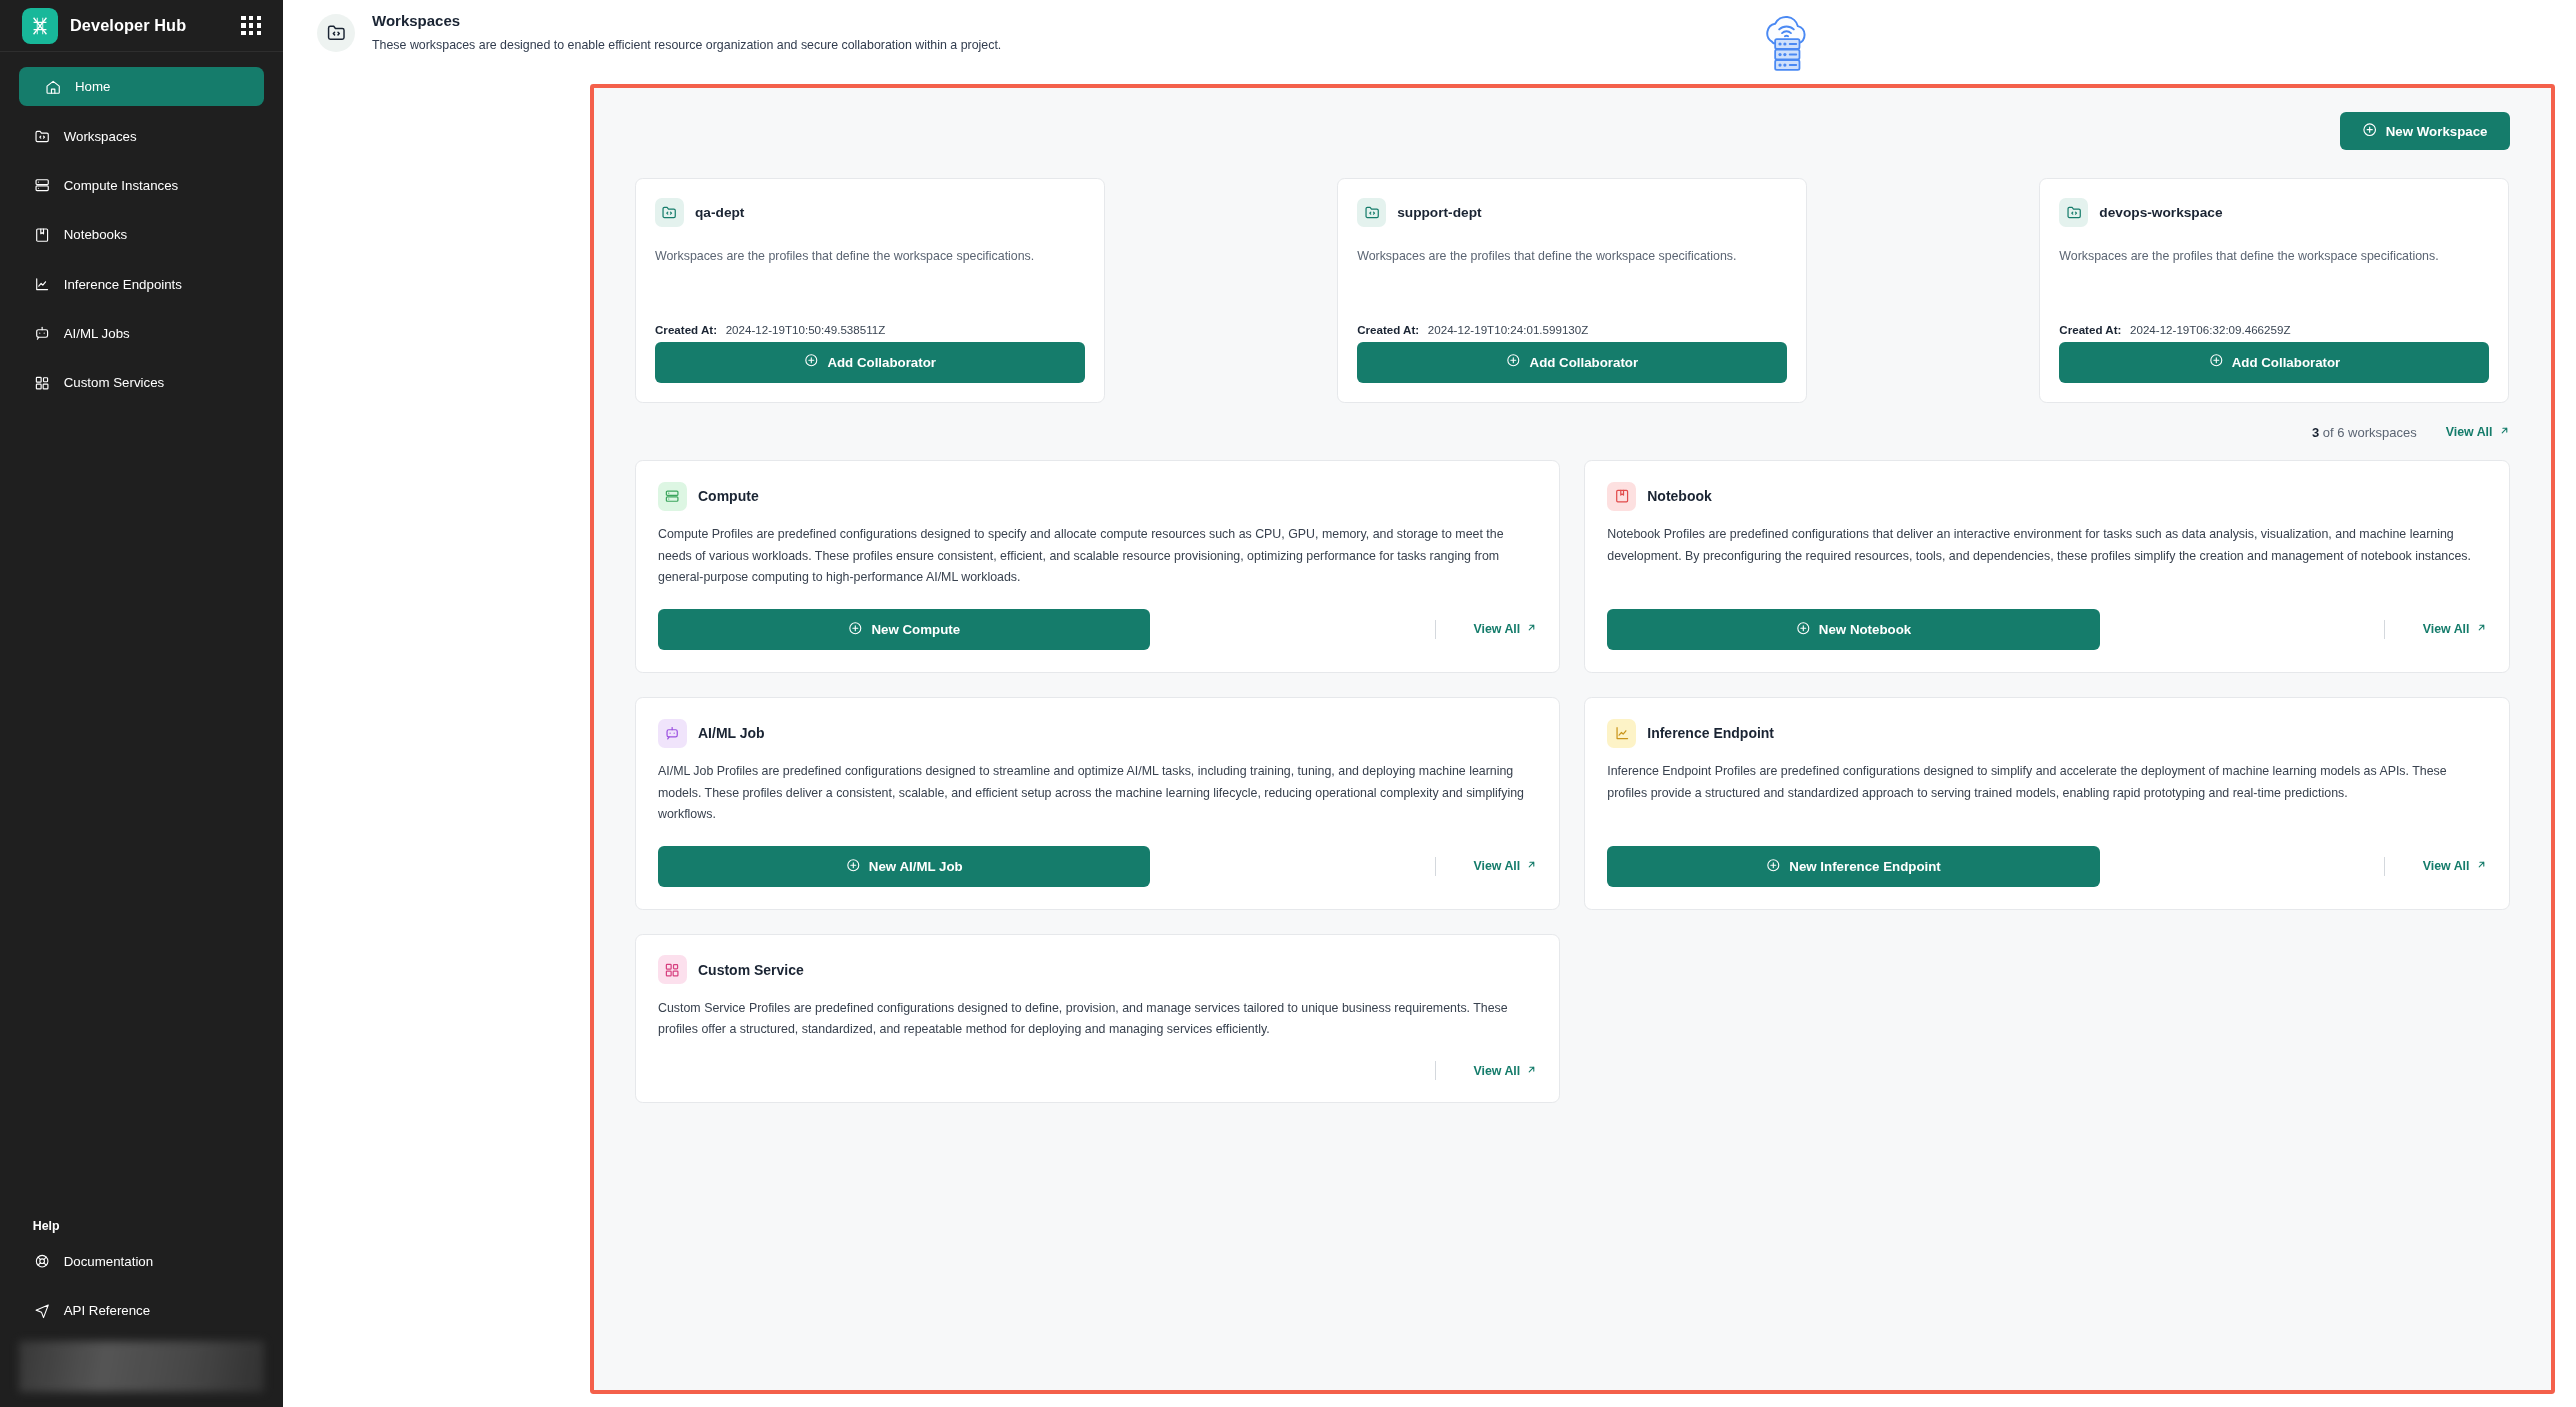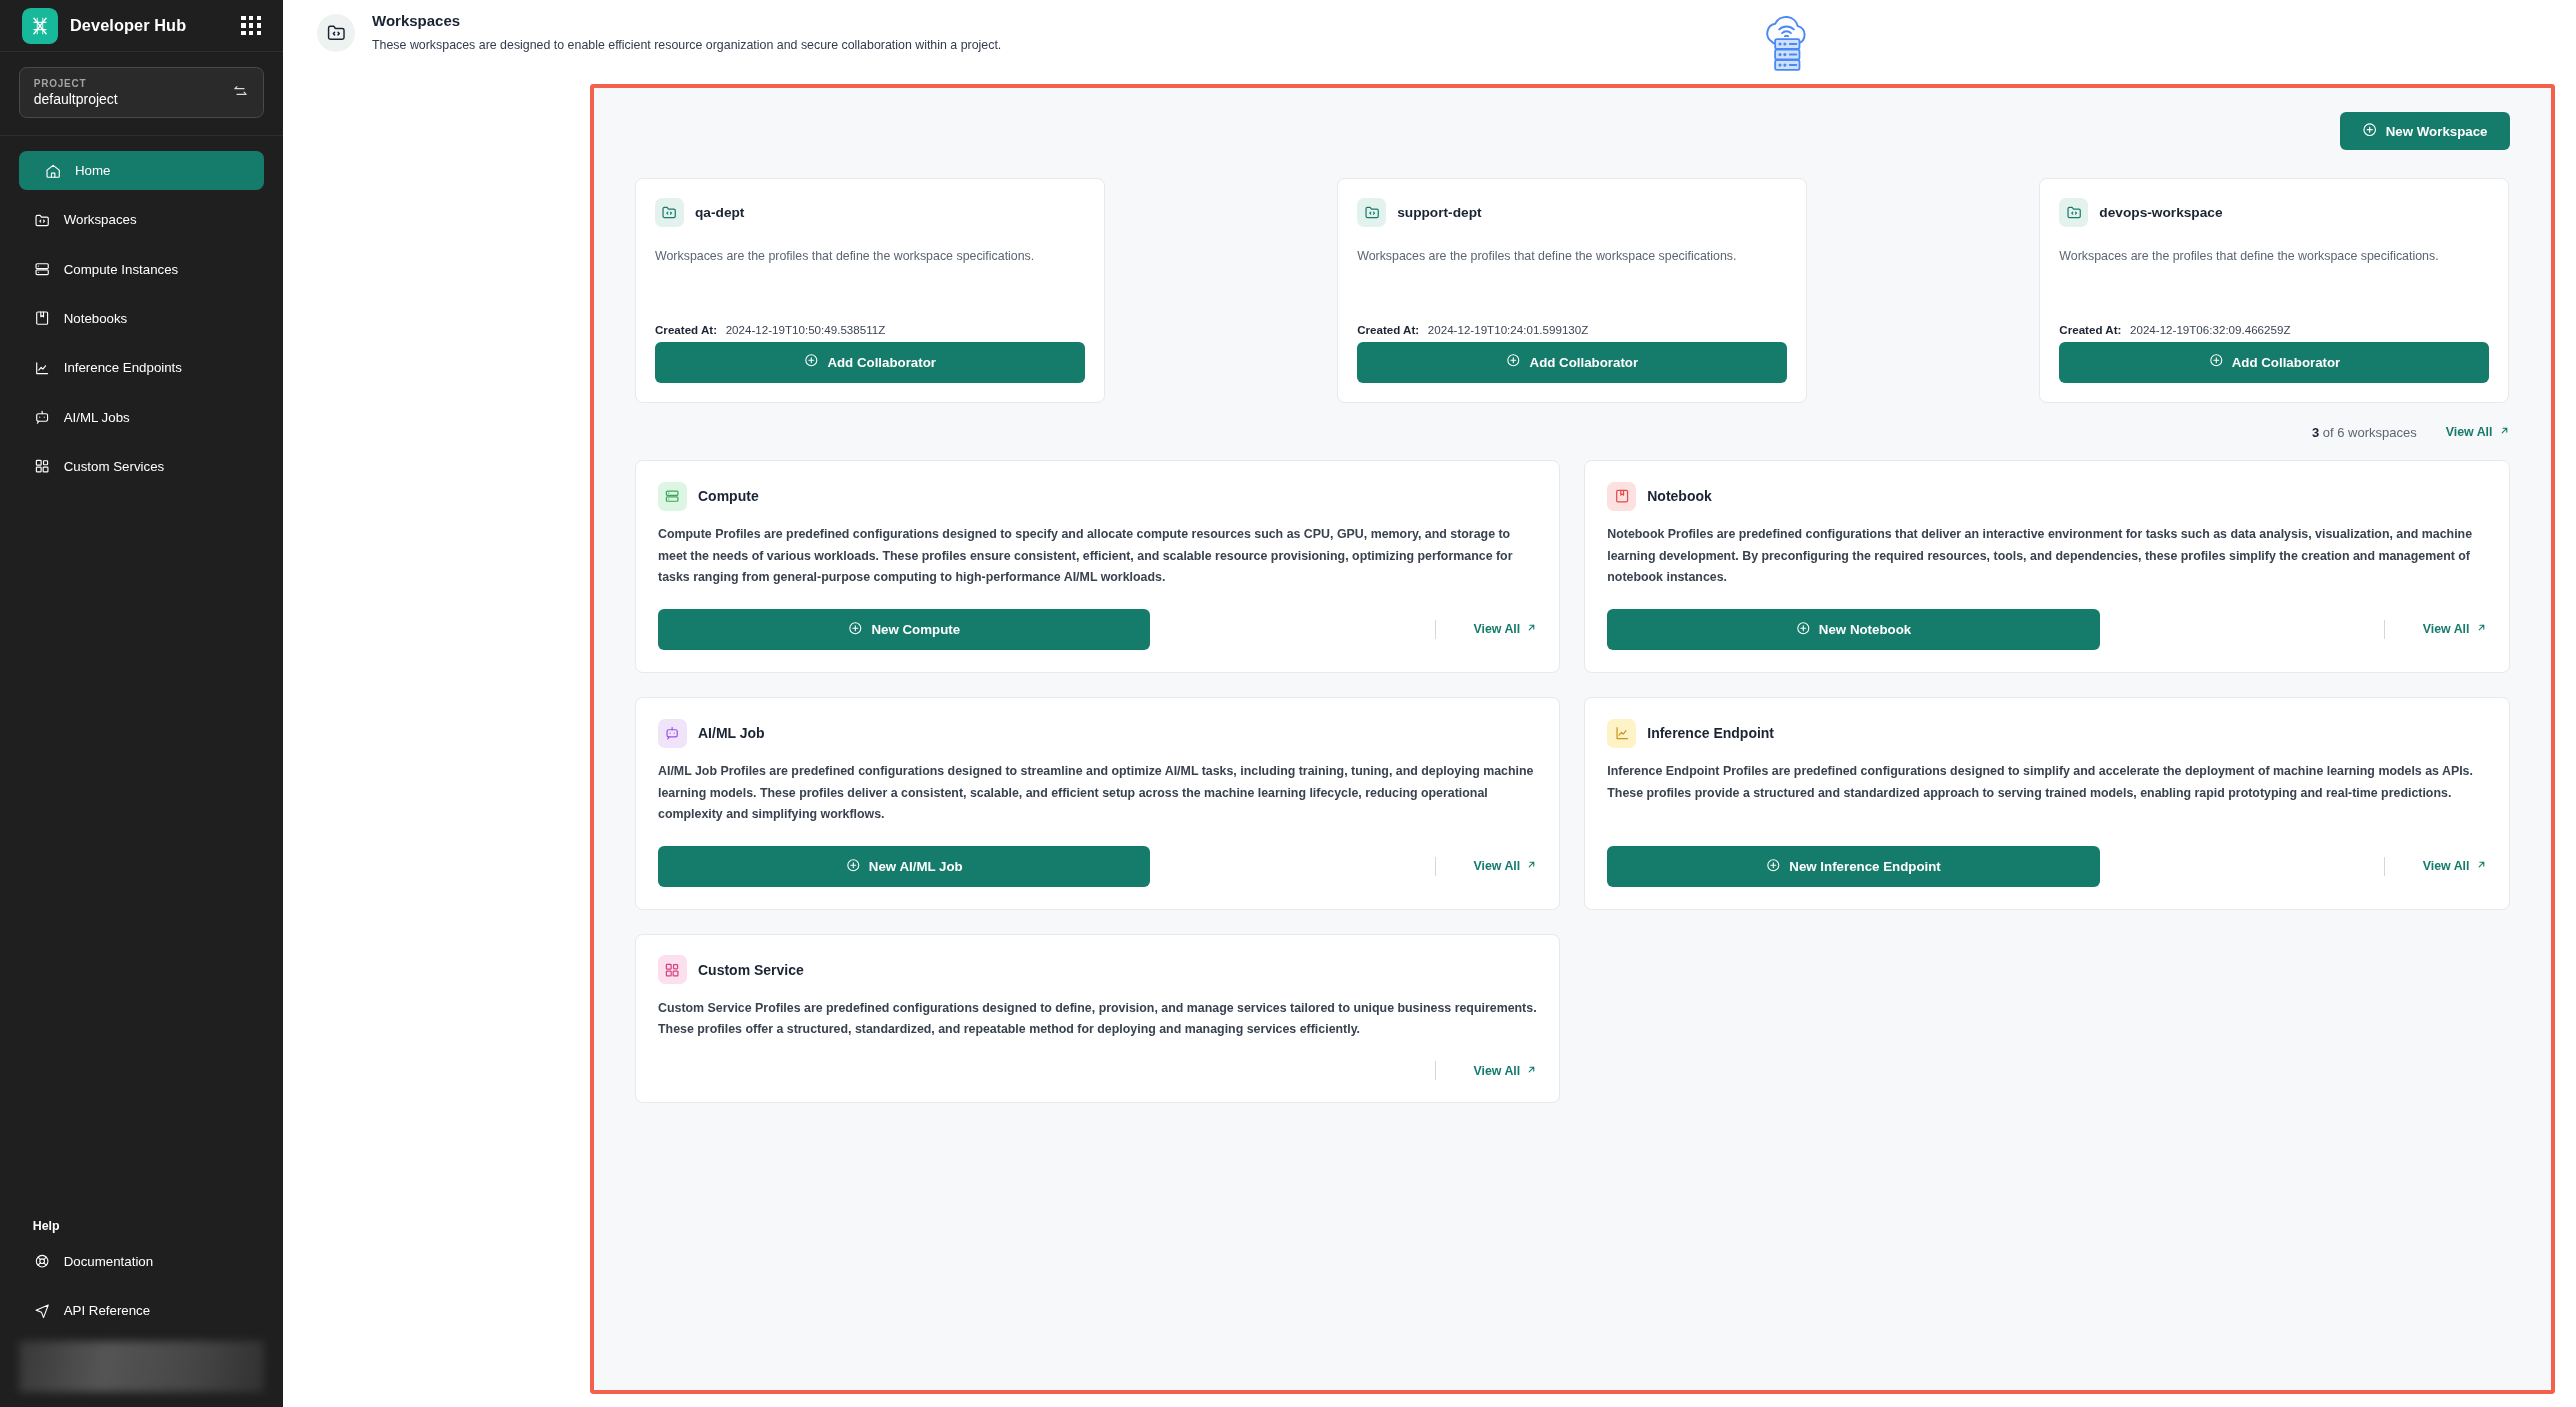--- a/index.html
+++ b/index.html
@@ -123,21 +123,21 @@
 
   .profiles { padding: 0 41px 34px 41px; }
   .prow { display: grid; grid-template-columns: 1fr 1fr; gap: 24px; }
   .pcard {
     background: #ffffff; border: 0.9px solid #e6e8eb; border-radius: 7.7px;
     padding: 20.6px 22px 22px 22px; display: flex; flex-direction: column;
   }
   .pcard.empty { background: transparent; border: none; }
   .p-head { display: flex; align-items: center; gap: 11px; }
   .p-title { font-size: 14px; font-weight: bold; color: #1a2433; }
-  .p-desc { font-size: 12.4px; color: #39424f; line-height: 1.72; margin-top: 13.7px; flex: 1; font-weight: bold; }
+  .p-desc { font-size: 12.4px; color: #39424f; line-height: 1.72; margin-top: 13.7px; flex: 1; }
   .p-actions { display: flex; align-items: center; gap: 0; margin-top: 20.6px; }
   .p-actions .btn-teal { flex: 0 0 auto; width: 644px; max-width: 56%; height: 41px; }
   .p-sep { flex: 1; display: flex; align-items: center; justify-content: flex-end; gap: 38px; }
   .vdiv { width: 0.9px; height: 19px; background: #d4d8dd; }
 
   .ico-sq.green { background: #ddf6e3; }
   .ico-sq.red { background: #fde0e0; }
   .ico-sq.purple { background: #f0e4fb; }
   .ico-sq.yellow { background: #fdf3c7; }
   .ico-sq.pink { background: #fce0ed; }
@@ -166,34 +166,20 @@
           <i></i>
           <i></i>
           <i></i>
           <i></i>
           <i></i>
           <i></i>
           <i></i>
       </div>
     </div>
 
-    <div class="sb-project-wrap">
-      <div class="project-box">
-        <div class="project-txt">
-          <div class="project-label">PROJECT</div>
-          <div class="project-value">defaultproject</div>
-        </div>
-        <span class="swap-ico">
-          <svg width="17" height="17" viewBox="0 0 24 24" fill="none" stroke="#d9d9d9" stroke-width="1.6" stroke-linecap="round" stroke-linejoin="round">
-            <path d="M17 8 H4 M7 5 L4 8"></path>
-            <path d="M7 16 H20 M17 13 L20 16"></path>
-          </svg>
-        </span>
-      </div>
-    </div>
 
     <nav class="sb-nav">
 
       <div class="nav-item active">
         <span class="ico">
           <svg width="16.3" height="16.3" viewBox="0 0 24 24" fill="none" stroke="#fff" stroke-width="1.7" stroke-linecap="round" stroke-linejoin="round">
             <path d="M3 10.5 L12 3.5 L21 10.5 V20 a1 1 0 0 1-1 1H4a1 1 0 0 1-1-1Z"></path>
             <path d="M9.5 21 v-6 h5 v6"></path>
           </svg>
         </span>

